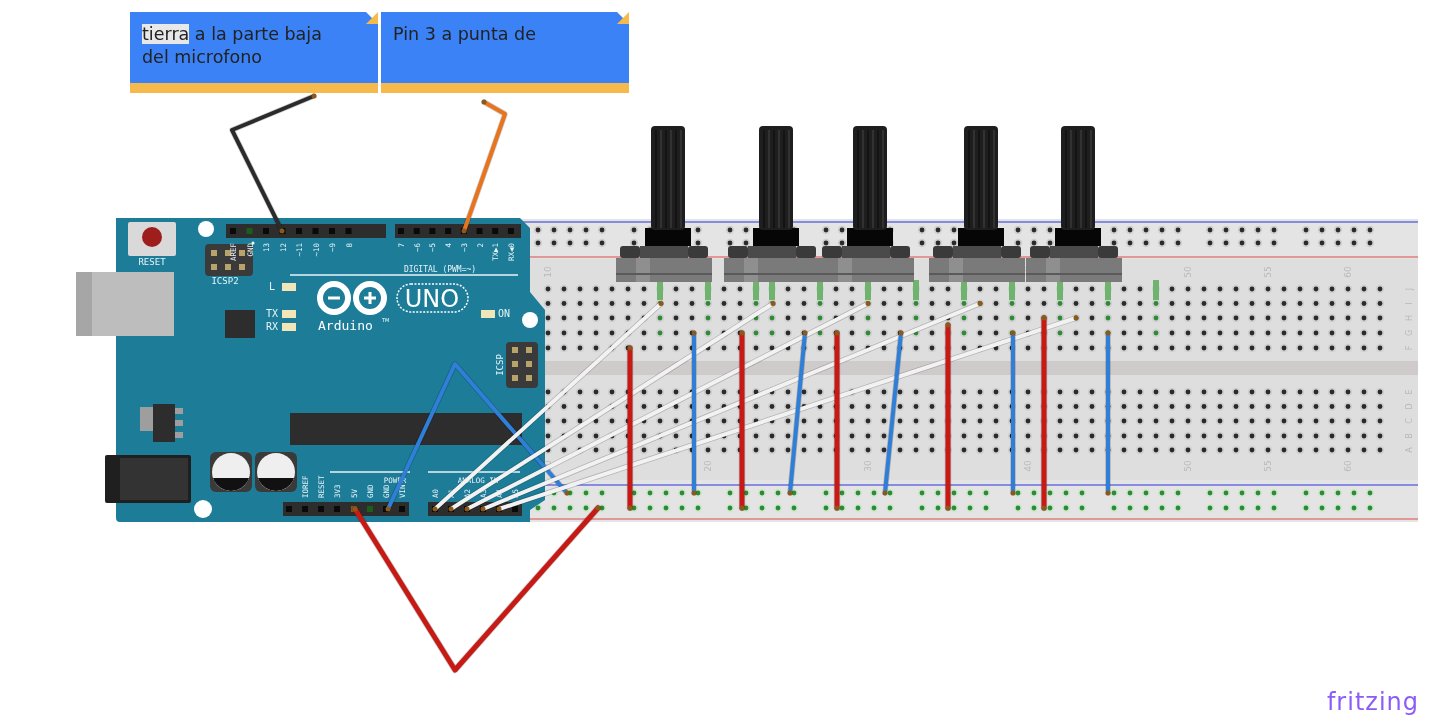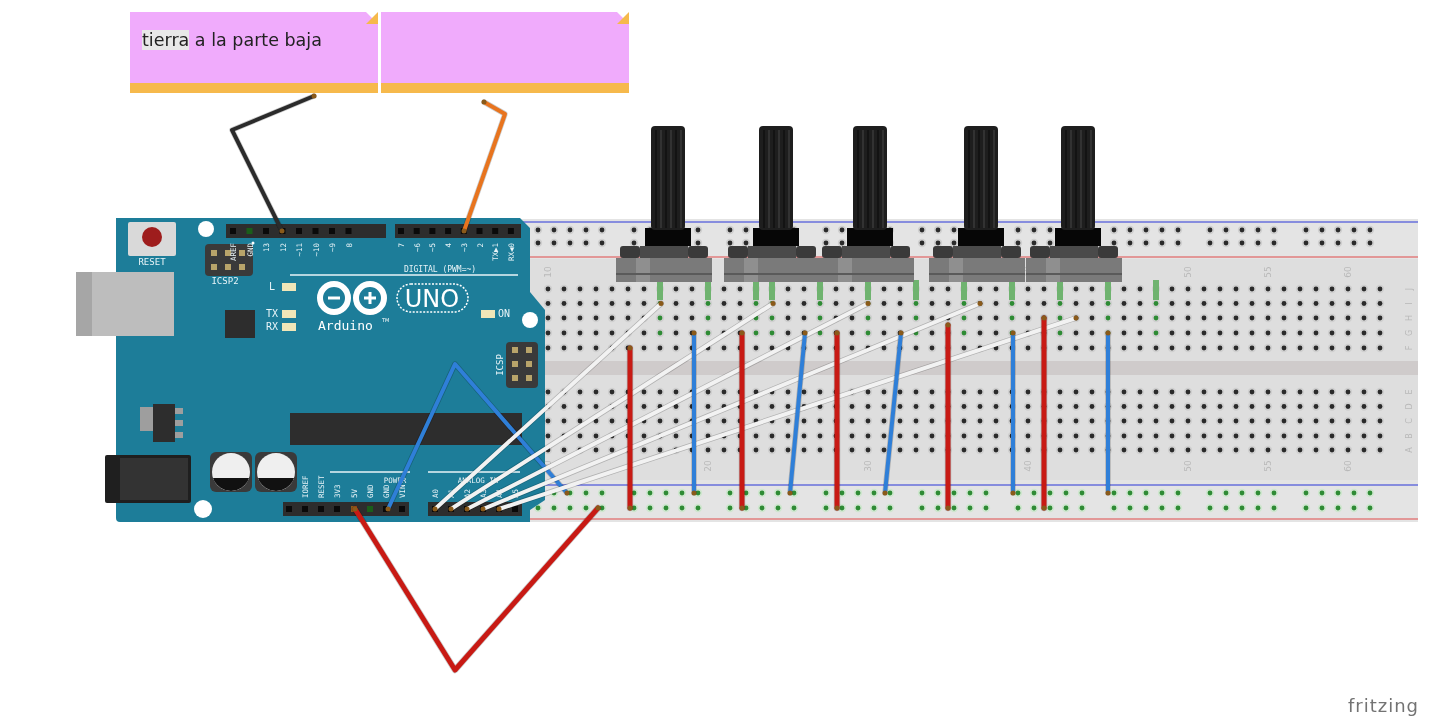--- a/index.html
+++ b/index.html
@@ -1,34 +1,36 @@
 <!DOCTYPE html>
 <html><head>
 <meta charset="utf-8">
 <style>
   html,body{margin:0;padding:0;background:#fff;}
   body{width:1455px;height:726px;position:relative;overflow:hidden;font-family:"DejaVu Sans",sans-serif;}
   #stage{position:absolute;left:0;top:0;width:1455px;height:726px;}
-  .note{position:absolute;background:#f0abfc;color:#222;font-size:17.5px;line-height:23px;box-sizing:border-box;padding:17px 12px 0 12px;}
+  .note{position:absolute;background:#3b82f6;color:#222;font-size:17.5px;line-height:23px;box-sizing:border-box;padding:11px 12px 0 12px;}
   .note .bar{position:absolute;left:0;right:0;bottom:0;height:10px;background:#f6b94c;}
   .note .fold{position:absolute;right:0;top:0;width:0;height:0;border-left:12px solid transparent;border-top:12px solid #fff;}
   .note .fold2{position:absolute;right:0;top:0;width:0;height:0;border-right:12px solid #f6b94c;border-top:12px solid transparent;}
   .note .hl{background:#e8e8e8;}
-  #fritzing{position:absolute;right:36px;bottom:10px;font-family:"DejaVu Sans",sans-serif;font-size:18px;color:#737373;letter-spacing:1px;}
+  #fritzing{position:absolute;right:36px;bottom:10px;font-family:"DejaVu Sans",sans-serif;font-size:24px;color:#8b5cf6;letter-spacing:1px;}
 </style>
 </head>
 <body>
 
 <div class="note" style="left:130px;top:12px;width:248px;height:81px;">
   <div><span class="hl">tierra</span><span> a la parte baja</span></div>
+  <div>del microfono</div>
   <div class="fold"></div>
   <div class="fold2"></div>
   <div class="bar"></div>
 </div>
 <div class="note" style="left:381px;top:12px;width:248px;height:81px;">
+  <div>Pin 3 a punta de</div>
   <div class="fold"></div>
   <div class="fold2"></div>
   <div class="bar"></div>
 </div>
 
 <svg id="stage" width="1455" height="726" viewBox="0 0 1455 726" xmlns="http://www.w3.org/2000/svg" style="top:0;left:0;position:absolute;z-index:0;">
 
   <g id="breadboard">
     <rect x="520" y="219" width="898" height="303" fill="#dedede"></rect>
     <rect x="520" y="219" width="898" height="40" fill="#e4e4e4"></rect>

